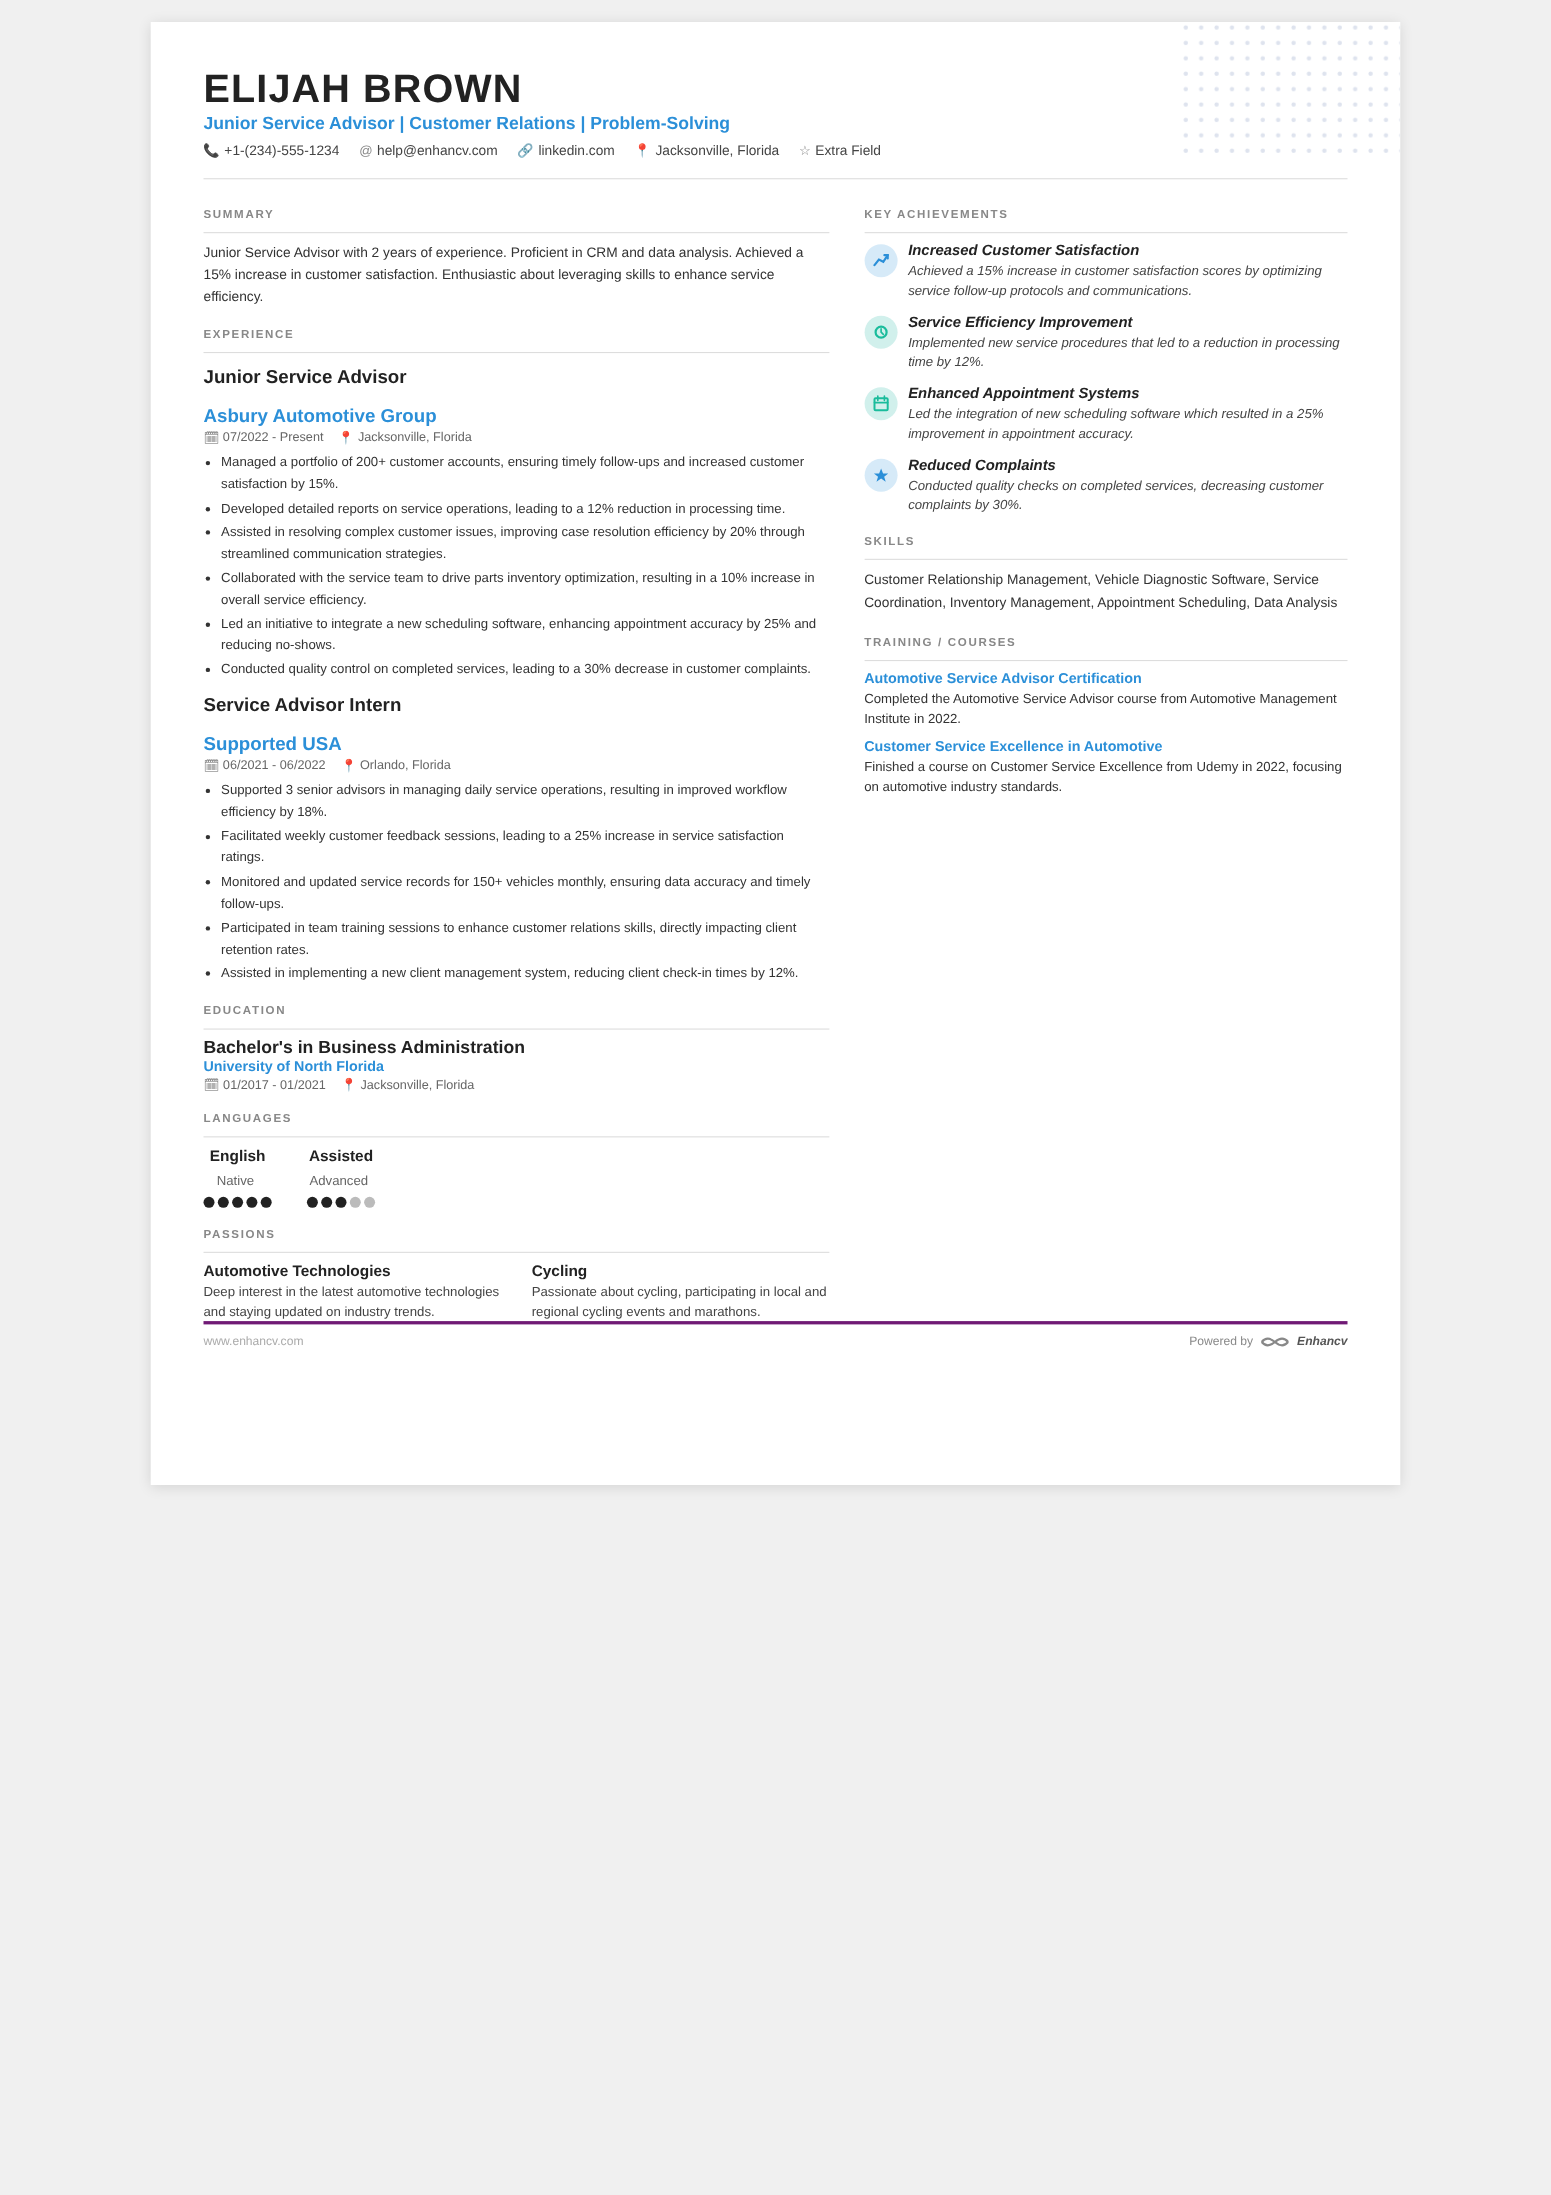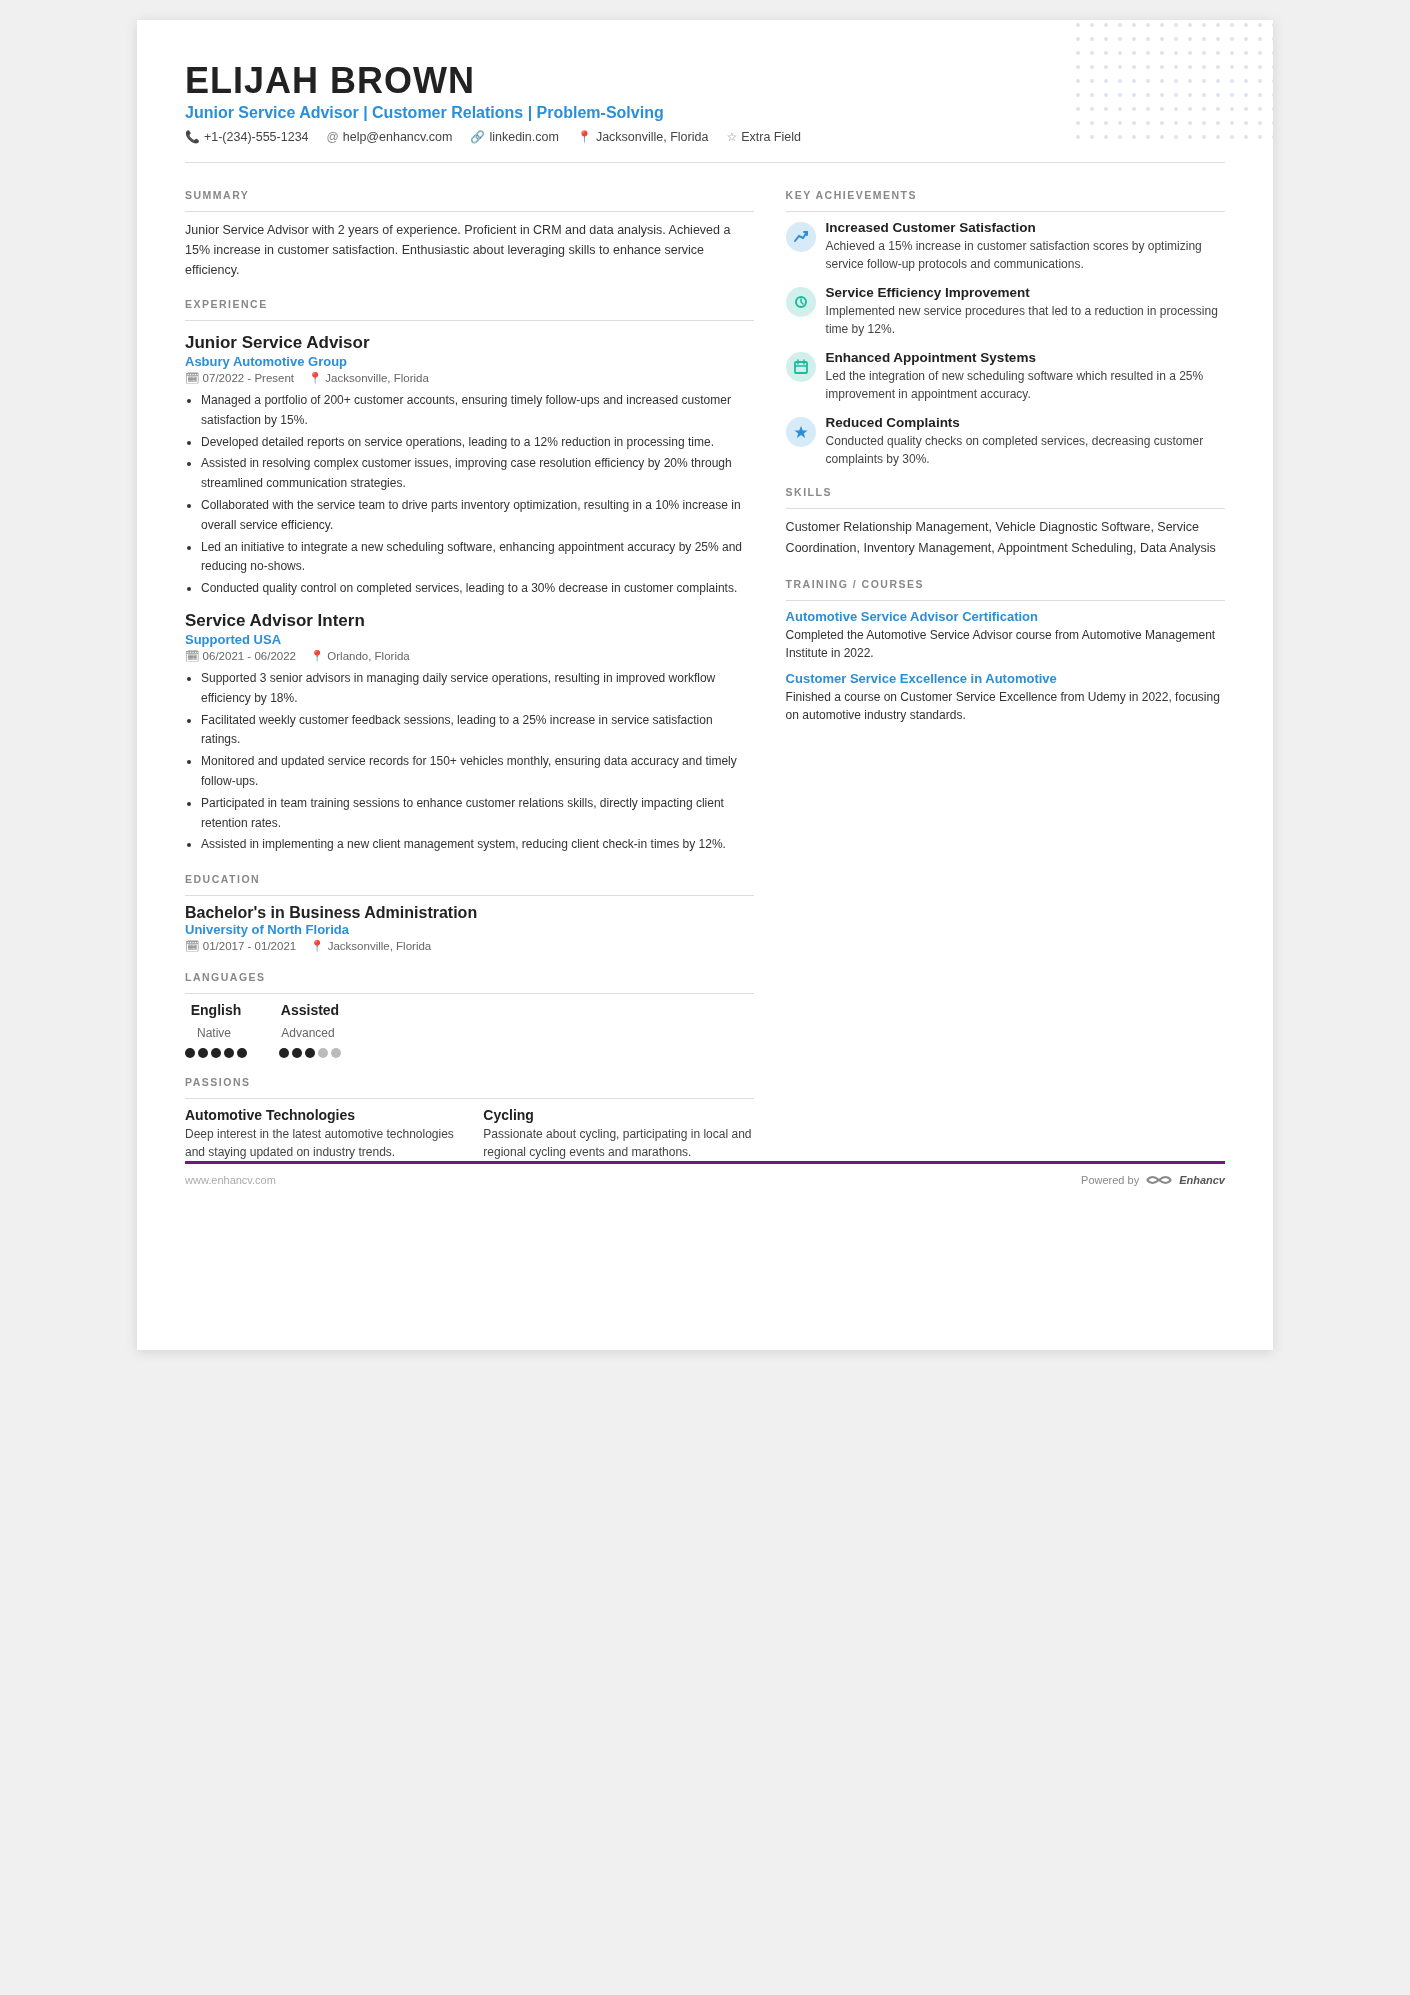--- a/index.html
+++ b/index.html
@@ -92,24 +92,24 @@
     }
 
     
     .exp-title {
       font-size: 17px;
       font-weight: 700;
       color: #222;
       margin-top: 12px;
     }
     .exp-company {
-      font-size: 13px;
+      font-size: 17px;
       color: #2b8fd8;
       font-weight: 600;
-      margin-top: 1px;
+      margin-top: 16px;
     }
     .exp-meta {
       font-size: 11.5px;
       color: #666;
       margin-top: 2px;
       display: flex;
       gap: 14px;
       align-items: center;
     }
     .exp-meta span { display: flex; align-items: center; gap: 3px; }
@@ -175,20 +175,21 @@
     .passion-item { flex: 1; }
     .passion-title { font-size: 14px; font-weight: 700; color: #222; }
     .passion-desc { font-size: 12px; color: #444; line-height: 1.5; margin-top: 2px; }
 
     
     .achievement-item {
       display: flex;
       gap: 10px;
       margin-bottom: 12px;
       margin-top: 8px;
+      font-style: italic;
     }
     .achievement-icon {
       width: 30px; height: 30px;
       border-radius: 50%;
       display: flex; align-items: center; justify-content: center;
       font-size: 14px;
       flex-shrink: 0;
       margin-top: 2px;
     }
     .icon-blue { background: #d6eaf8; color: #2b8fd8; }

